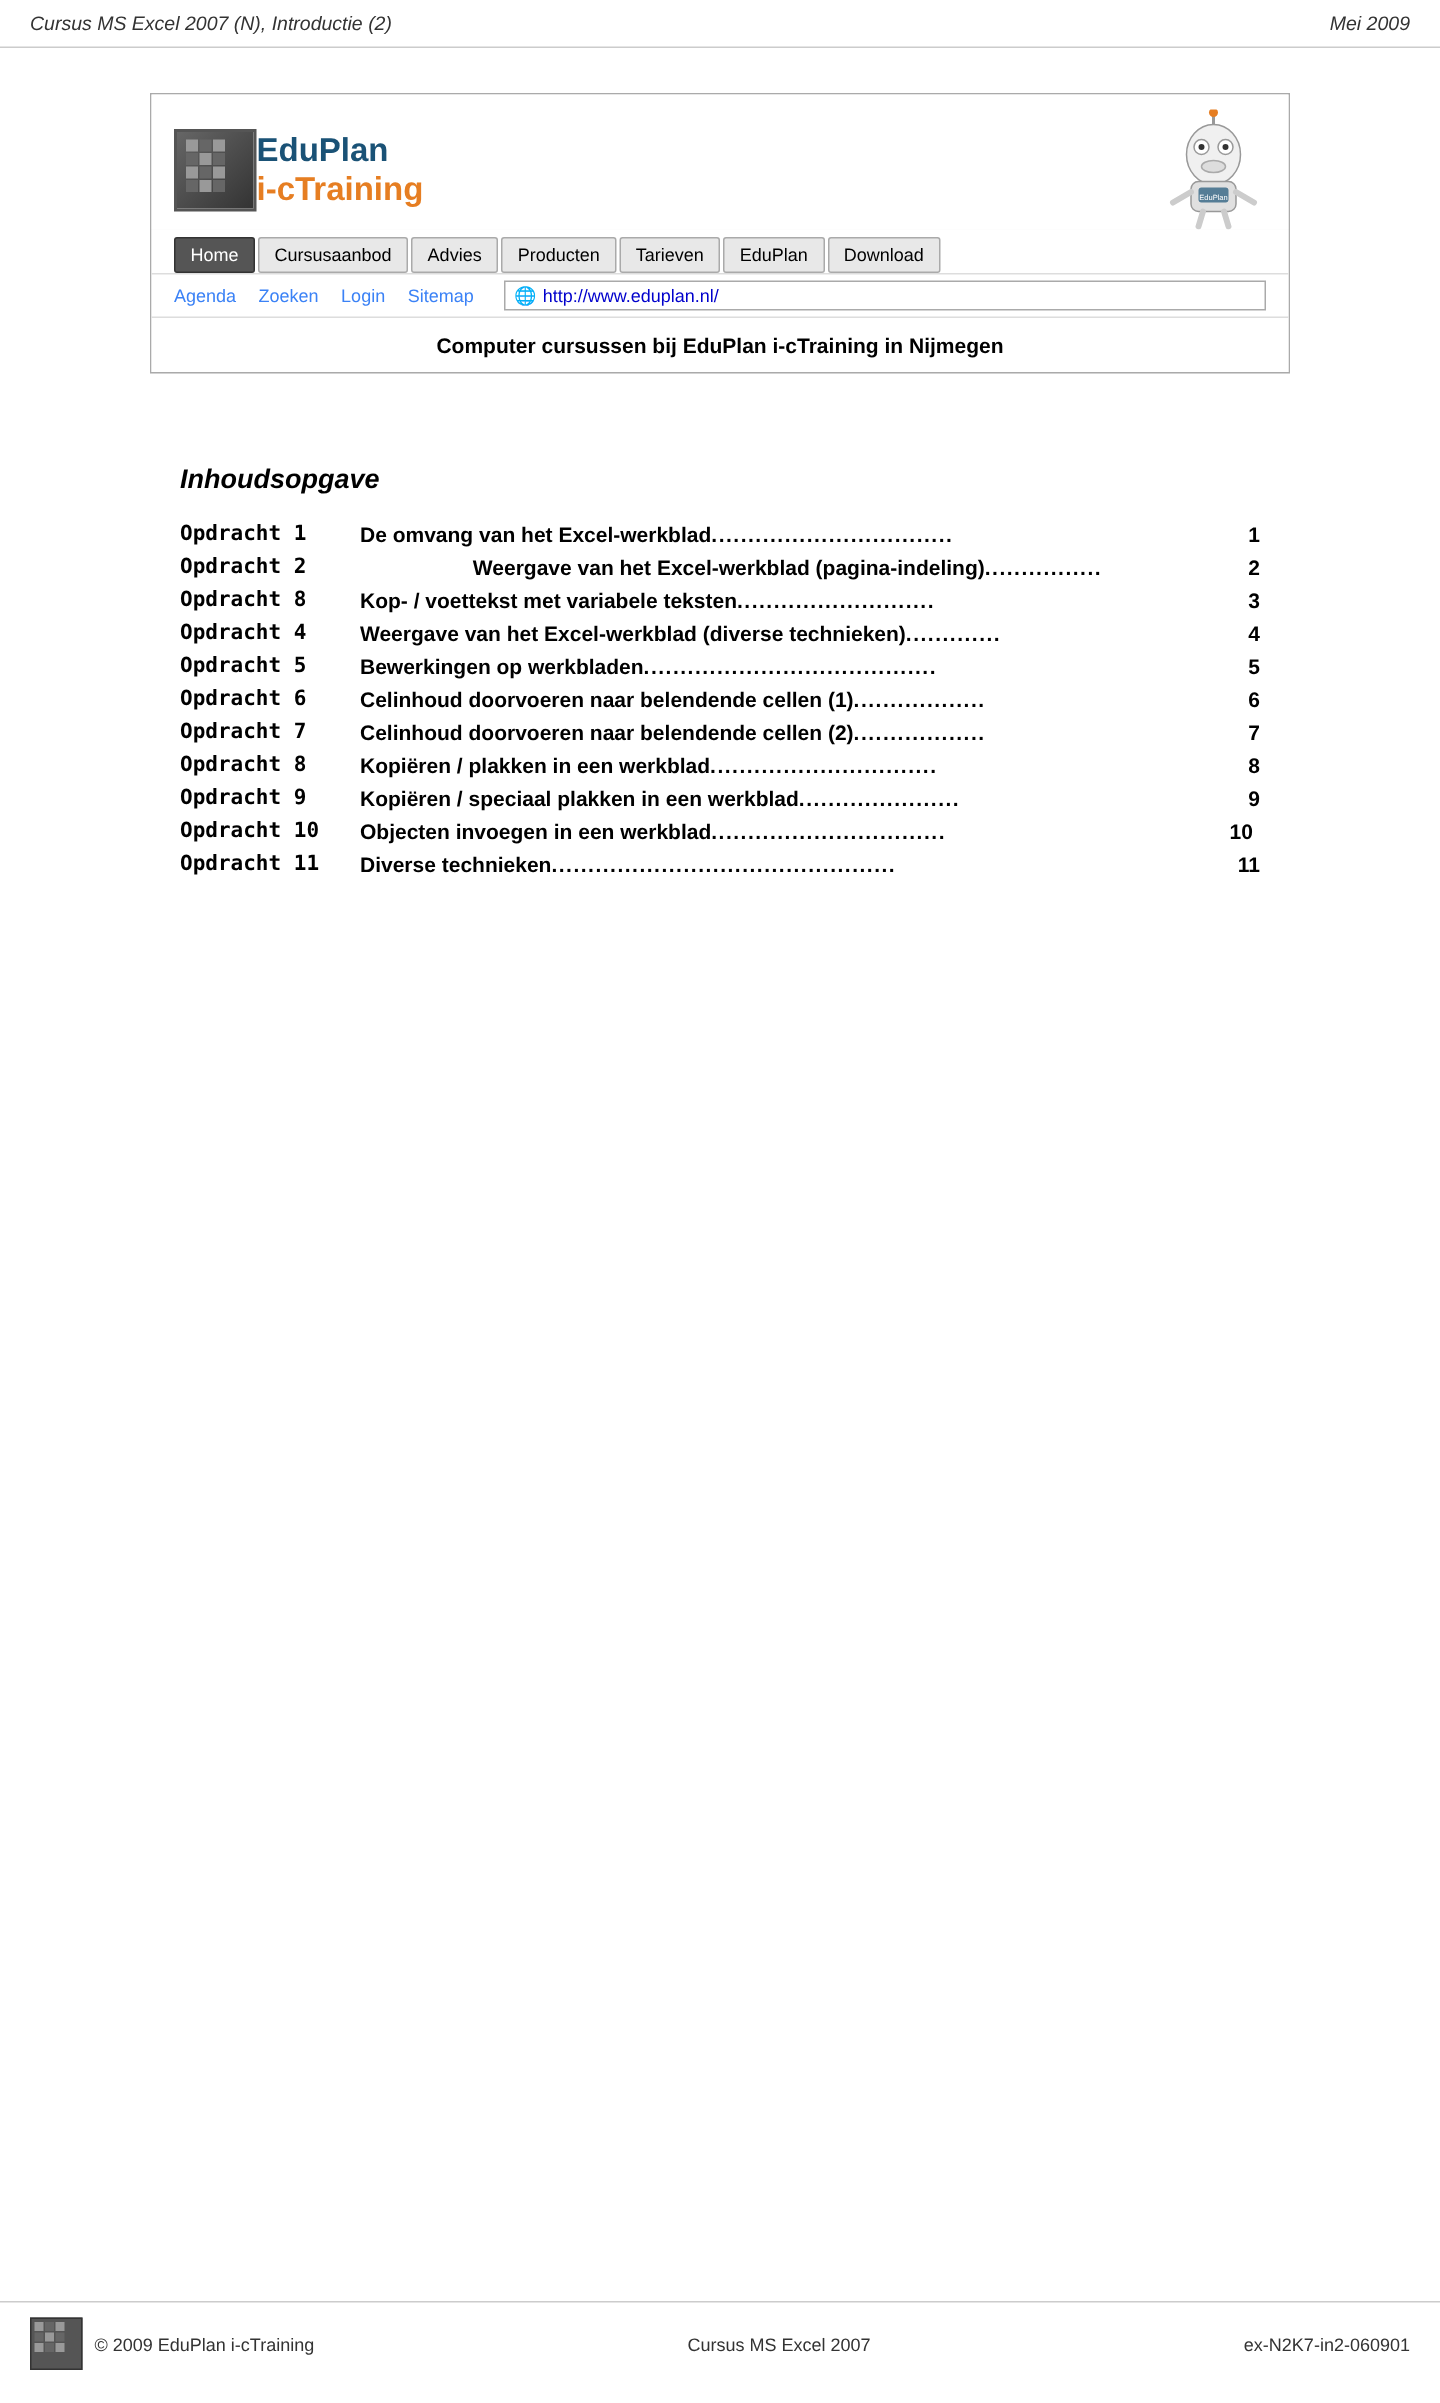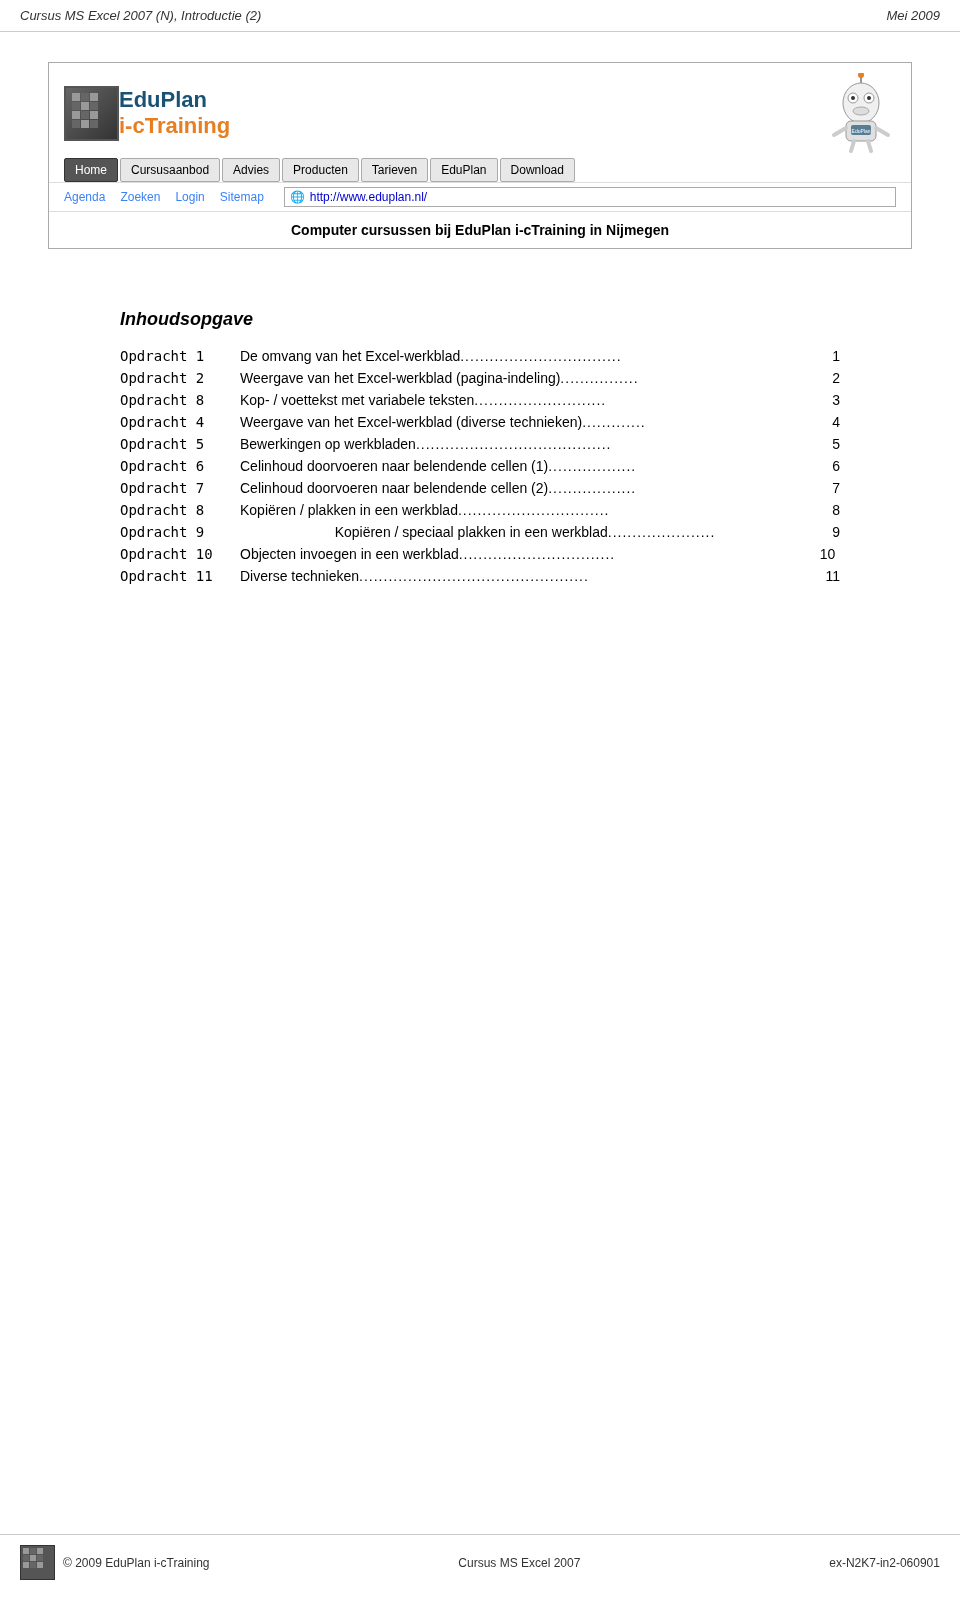--- a/index.html
+++ b/index.html
@@ -35,21 +35,21 @@
     .page-content {
       padding: 30px 40px;
     }
 
     
     .website-box {
       border: 1px solid #aaa;
       margin-bottom: 40px;
       background: #f5f5f5;
       padding: 0;
-      width: 864px;
+      width: 760px;
       margin-left: auto;
       margin-right: auto;
     }
 
     
     .eduplan-header {
       background: #ffffff;
       padding: 10px 15px 0 15px;
       display: flex;
       align-items: center;
@@ -139,20 +139,21 @@
     }
     .toc-title {
       font-size: 18px;
       font-weight: bold;
       font-style: italic;
       margin-bottom: 15px;
     }
     .toc-table {
       width: 100%;
       border-collapse: collapse;
+      font-weight: bold;
     }
     .toc-table td {
       padding: 3px 0;
       font-size: 14px;
       vertical-align: top;
     }
     .toc-label {
       width: 120px;
       white-space: nowrap;
       font-family: 'Courier New', monospace;
@@ -298,21 +299,21 @@
     <div class="toc-title">Inhoudsopgave</div>
     <table class="toc-table">
       <tbody id="toc-body">
       <tr>
       <td class="toc-label" style="font-family:monospace;font-size:14px;padding-right:20px;">Opdracht  1</td>
       <td style="font-size:14px;">De omvang van het Excel-werkblad<span style="letter-spacing:1px;">.................................</span></td>
       <td class="toc-page" style="font-size:14px;text-align:right;padding-left:5px;">1</td>
     </tr>
           <tr>
       <td class="toc-label" style="font-family:monospace;font-size:14px;padding-right:20px;">Opdracht  2</td>
-      <td style="font-size:14px;">Weergave van het Excel-werkblad (pagina-indeling)<span style="letter-spacing:1px;">................</span></td>
+      <td style="font-size:14px;text-align:center;">Weergave van het Excel-werkblad (pagina-indeling)<span style="letter-spacing:1px;">................</span></td>
       <td class="toc-page" style="font-size:14px;text-align:right;padding-left:5px;">2</td>
     </tr>
           <tr>
       <td class="toc-label" style="font-family:monospace;font-size:14px;padding-right:20px;">Opdracht  8</td>
       <td style="font-size:14px;">Kop- / voettekst met variabele teksten<span style="letter-spacing:1px;">...........................</span></td>
       <td class="toc-page" style="font-size:14px;text-align:right;padding-left:5px;">3</td>
     </tr>
           <tr>
       <td class="toc-label" style="font-family:monospace;font-size:14px;padding-right:20px;">Opdracht  4</td>
       <td style="font-size:14px;">Weergave van het Excel-werkblad (diverse technieken)<span style="letter-spacing:1px;">.............</span></td>
@@ -333,21 +334,21 @@
       <td style="font-size:14px;">Celinhoud doorvoeren naar belendende cellen (2)<span style="letter-spacing:1px;">..................</span></td>
       <td class="toc-page" style="font-size:14px;text-align:right;padding-left:5px;">7</td>
     </tr>
           <tr>
       <td class="toc-label" style="font-family:monospace;font-size:14px;padding-right:20px;">Opdracht  8</td>
       <td style="font-size:14px;">Kopiëren / plakken in een werkblad<span style="letter-spacing:1px;">...............................</span></td>
       <td class="toc-page" style="font-size:14px;text-align:right;padding-left:5px;">8</td>
     </tr>
           <tr>
       <td class="toc-label" style="font-family:monospace;font-size:14px;padding-right:20px;">Opdracht  9</td>
-      <td style="font-size:14px;text-align:center;">Kopiëren / speciaal plakken in een werkblad<span style="letter-spacing:1px;">......................</span></td>
+      <td style="font-size:14px;">Kopiëren / speciaal plakken in een werkblad<span style="letter-spacing:1px;">......................</span></td>
       <td class="toc-page" style="font-size:14px;text-align:right;padding-left:5px;">9</td>
     </tr>
           <tr>
       <td class="toc-label" style="font-family:monospace;font-size:14px;padding-right:20px;">Opdracht 10</td>
       <td style="font-size:14px;">Objecten invoegen in een werkblad<span style="letter-spacing:1px;">................................</span></td>
       <td class="toc-page" style="font-size:14px;text-align:center;padding-left:5px;">10</td>
     </tr>
           <tr>
       <td class="toc-label" style="font-family:monospace;font-size:14px;padding-right:20px;">Opdracht 11</td>
       <td style="font-size:14px;">Diverse technieken<span style="letter-spacing:1px;">...............................................</span></td>

